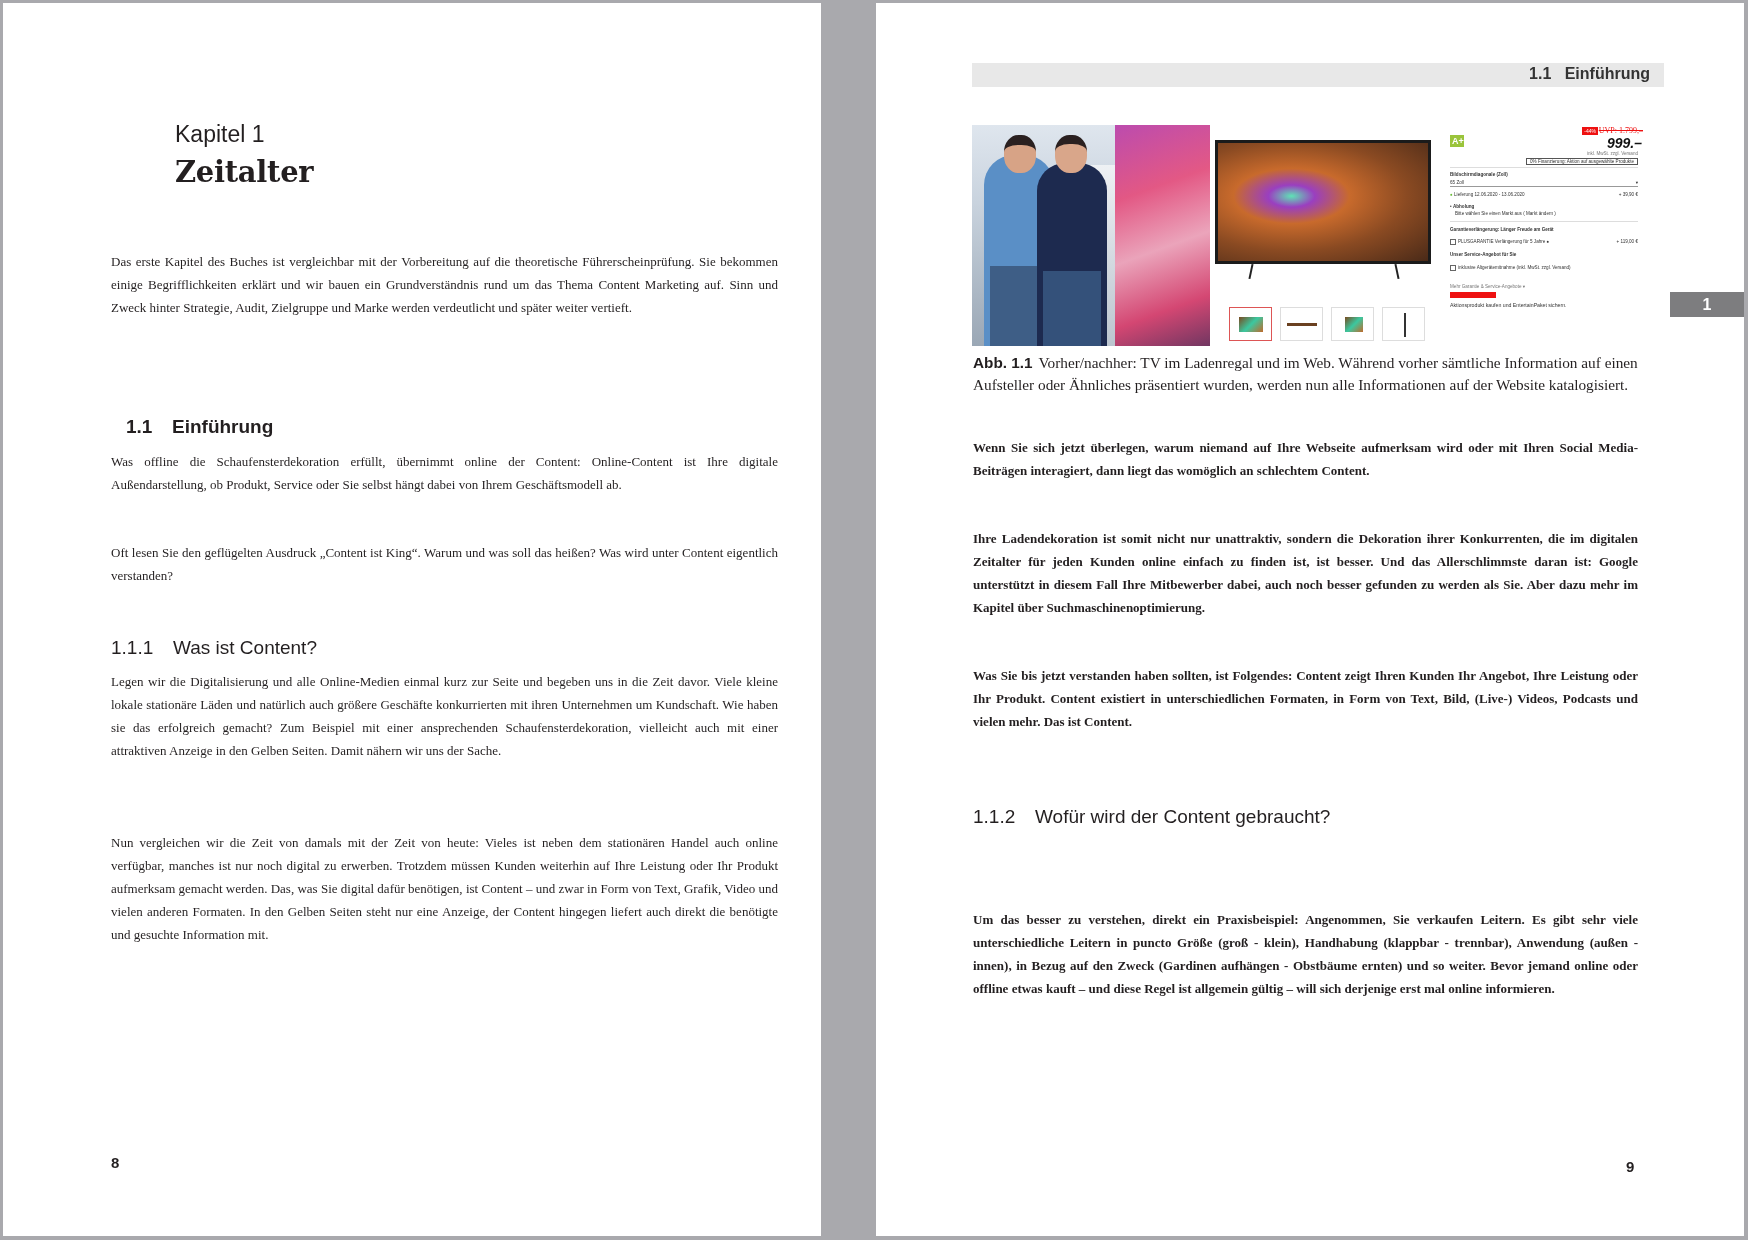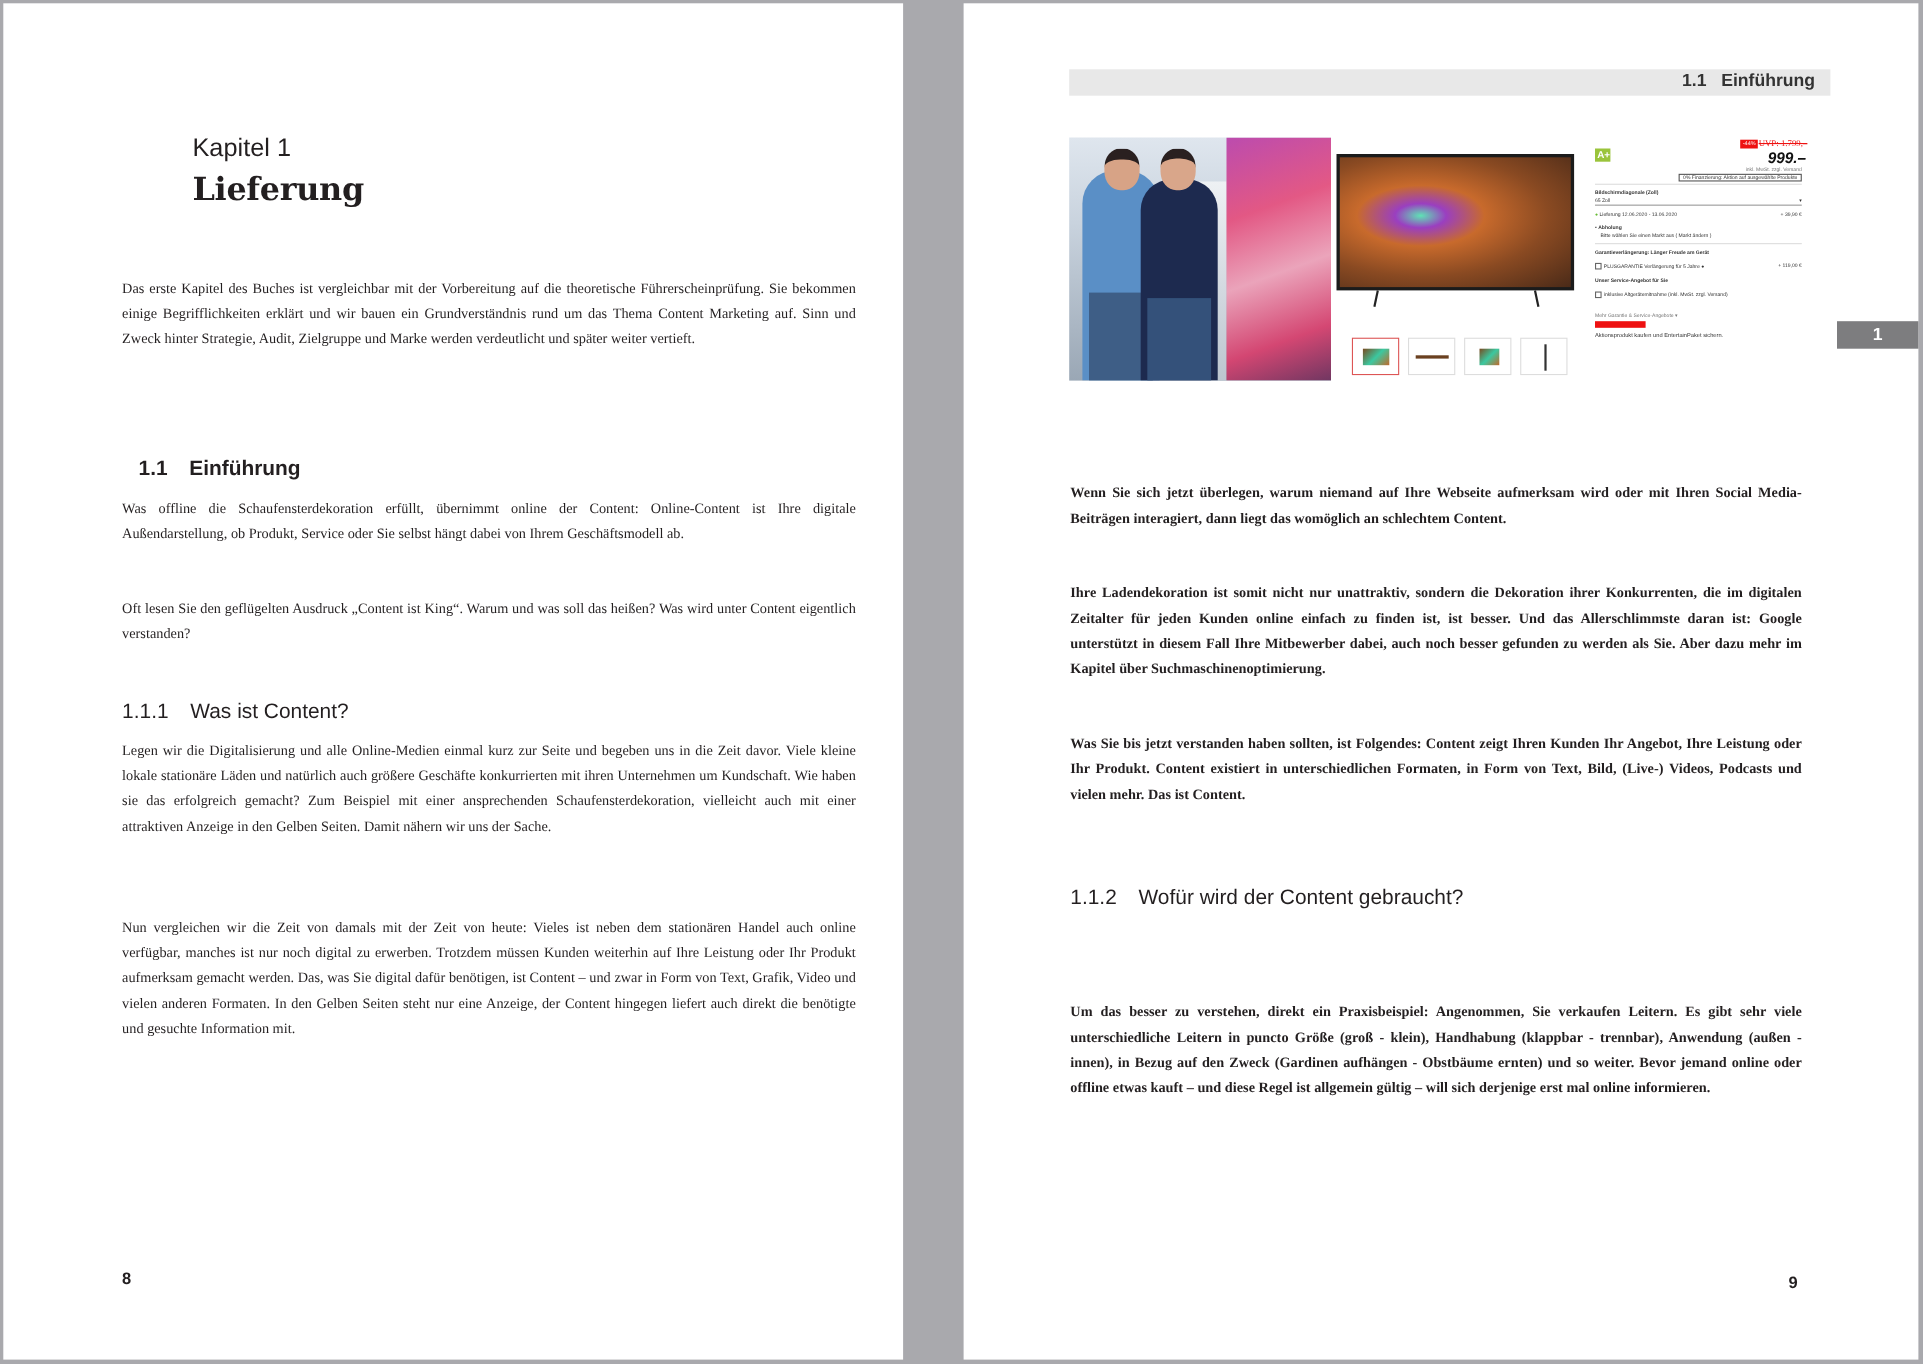--- a/index.html
+++ b/index.html
@@ -55,21 +55,21 @@
   .product .cb { display: inline-block; width: 6px; height: 6px; border: 1px solid #666; vertical-align: middle; margin-right: 2px; }
   .product .red-btn { position: absolute; left: 0; top: 203px; width: 46px; height: 6px; background: #e11; }
   .caption { position: absolute; left: 97px; top: 349px; width: 680px; font-size: 15.3px; line-height: 21.5px; }
   .caption .lbl { font-family: "Liberation Sans", sans-serif; font-weight: bold; margin-right: 6px; }
 </style>
 </head>
 <body>
 
 <div class="page page-left">
   <div class="chapter-label">Kapitel 1</div>
-  <div class="chapter-title">Lieferung</div>
+  <div class="chapter-title">Zeitalter</div>
 
   <p class="body-text left-col" style="top:247px;">Das erste Kapitel des Buches ist vergleichbar mit der Vorbereitung auf die theoreti­sche Führerscheinprüfung. Sie bekommen einige Begrifflichkeiten erklärt und wir bauen ein Grundverständnis rund um das Thema Content Marketing auf. Sinn und Zweck hinter Strategie, Audit, Zielgruppe und Marke werden verdeutlicht und später weiter vertieft.</p>
 
   <div class="h2" style="left:108px; top:413px;">
     <span class="num">1.1</span><span>Einführung</span>
   </div>
   <p class="body-text left-col" style="top:538px;">Oft lesen Sie den geflügelten Ausdruck „Content ist King“. Warum und was soll das heißen? Was wird unter Content eigentlich verstanden?</p>
   <p class="body-text left-col" style="top:447px;">Was offline die Schaufensterdekoration erfüllt, übernimmt online der Content: On­line-Content ist Ihre digitale Außendarstellung, ob Produkt, Service oder Sie selbst hängt dabei von Ihrem Geschäftsmodell ab.</p>
 
   <div class="h3" style="left:108px; top:634px;">
@@ -137,20 +137,21 @@
       <div class="row" style="top:105px;"><b>Garantieverlängerung: Länger Freude am Gerät</b></div>
       <div class="row" style="top:117px;"><span class="cb"></span><span>PLUSGARANTIE Verlängerung für 5 Jahre</span> ●<span class="r">+ 119,00 €</span></div>
       <div class="row" style="top:130px;"><b>Unser Service-Angebot für Sie</b></div>
       <div class="row" style="top:143px;"><span class="cb"></span><span>inklusive Altgerätemitnahme (inkl. MwSt. zzgl. Versand)</span></div>
       <div class="row" style="top:162px; color:#777;"><span>Mehr Garantie &amp; Service-Angebote</span> ▾</div>
       <div class="red-btn" style="top:170px;"></div>
       <div class="row" style="top:180px; font-size:5.2px;">Aktionsprodukt kaufen und EntertainPaket sichern.</div>
     </div>
   </div>
 
+  <p class="caption"><span class="lbl">Abb. 1.1</span><span>Vorher/nachher: TV im Ladenregal und im Web. Während vorher sämtliche Information auf einen Aufsteller oder Ähnliches präsentiert wurden, werden nun alle Informationen auf der Website katalogisiert.</span></p>
 
   <p class="body-text right-col" style="top:433px;">Wenn Sie sich jetzt überlegen, warum niemand auf Ihre Webseite aufmerksam wird oder mit Ihren Social Media-Beiträgen interagiert, dann liegt das womöglich an schlechtem Content.</p>
   <p class="body-text right-col" style="top:524px;">Ihre Ladendekoration ist somit nicht nur unattraktiv, sondern die Dekoration ihrer Konkurrenten, die im digitalen Zeitalter für jeden Kunden online einfach zu finden ist, ist besser. Und das Allerschlimmste daran ist: Google unterstützt in diesem Fall Ihre Mitbewerber dabei, auch noch besser gefunden zu werden als Sie. Aber dazu mehr im Kapitel über Suchmaschinenoptimierung.</p>
   <p class="body-text right-col" style="top:661px;">Was Sie bis jetzt verstanden haben sollten, ist Folgendes: Content zeigt Ihren Kunden Ihr Angebot, Ihre Leistung oder Ihr Produkt. Content existiert in unterschiedlichen Formaten, in Form von Text, Bild, (Live-) Videos, Podcasts und vielen mehr. Das ist Content.</p>
 
   <div class="h3" style="left:97px; top:803px;">
     <span class="num3">1.1.2</span><span>Wofür wird der Content gebraucht?</span>
   </div>
   <p class="body-text right-col" style="top:905px;">Um das besser zu verstehen, direkt ein Praxisbeispiel: Angenommen, Sie verkaufen Leitern. Es gibt sehr viele unterschiedliche Leitern in puncto Größe (groß - klein), Handhabung (klappbar - trennbar), Anwendung (außen - innen), in Bezug auf den Zweck (Gardinen aufhängen - Obstbäume ernten) und so weiter. Bevor jemand online oder offline etwas kauft – und diese Regel ist allgemein gültig – will sich derjenige erst mal online informieren.</p>
 

